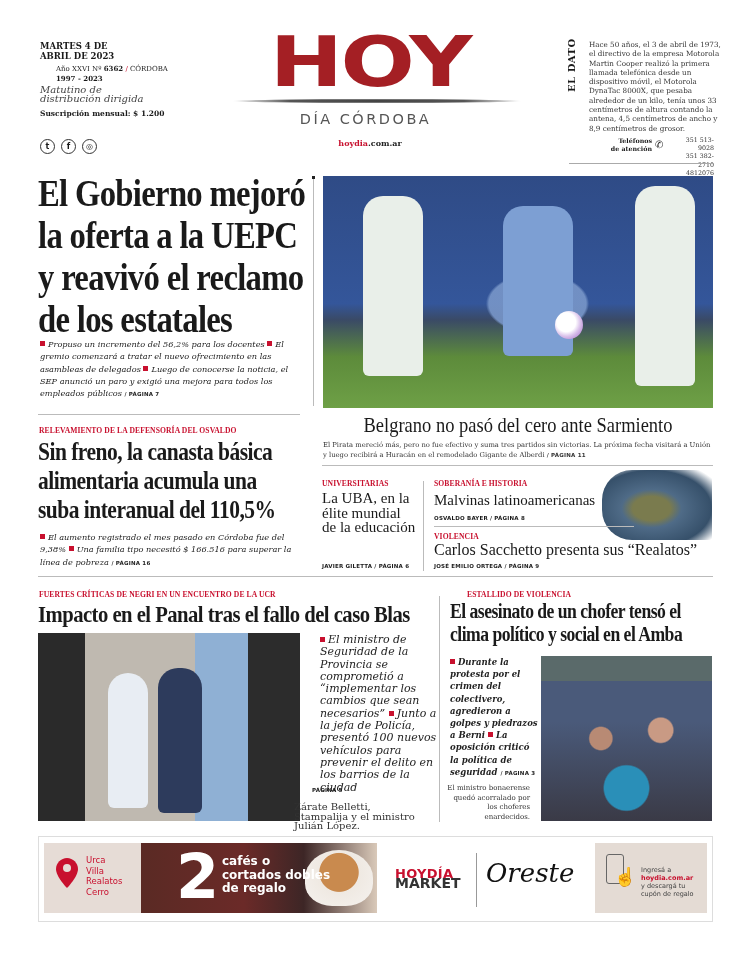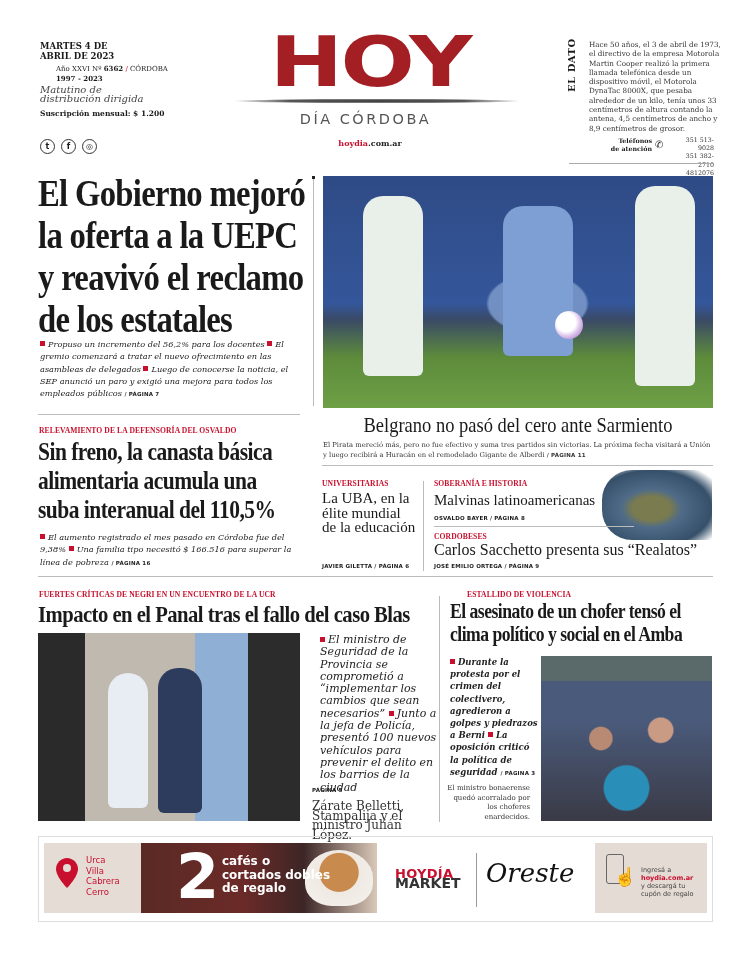--- a/index.html
+++ b/index.html
@@ -166,36 +166,36 @@
 <div class="abs kicker" style="left:322px; top:479px;">UNIVERSITARIAS</div>
 <div class="abs serif-light" style="left:322px; top:491px; width:95px; font-size:15px; line-height:14.5px;">La UBA, en la élite mundial de la educación</div>
 <div class="abs byline" style="left:322px; top:563px;">JAVIER GILETTA / PÁGINA 6</div>
 <div class="abs vrule" style="left:423px; top:481px; height:90px;"></div>
 
 <div class="abs map-img"></div>
 <div class="abs kicker" style="left:434px; top:479px;">SOBERANÍA E HISTORIA</div>
 <div class="abs serif-light" style="left:434px; top:492px; font-size:15px;">Malvinas latinoamericanas</div>
 <div class="abs byline" style="left:434px; top:515px;">OSVALDO BAYER / PÁGINA 8</div>
 <div class="abs hr" style="left:434px; top:526px; width:200px;"></div>
-<div class="abs kicker" style="left:434px; top:532px;">CORDOBESES</div>
+<div class="abs kicker" style="left:434px; top:532px;">VIOLENCIA</div>
 <div class="abs serif-light" style="left:434px; top:541px; font-size:16px; white-space:nowrap;">Carlos Sacchetto presenta sus “Realatos”</div>
 <div class="abs byline" style="left:434px; top:563px;">JOSÉ EMILIO ORTEGA / PÁGINA 9</div>
 
 <div class="abs kicker" style="left:39px; top:590px;">FUERTES CRÍTICAS DE NEGRI EN UN ENCUENTRO DE LA UCR</div>
 <div class="abs h2" style="left:38px; top:600px; width:460px; font-size:24px; white-space:nowrap;">Impacto en el Panal tras el fallo del caso Blas</div>
 <div class="abs photo photo-police">
   <div class="pl" style="left:70px; top:40px; width:40px; height:135px; background:#e8edf3;"></div>
   <div class="pl" style="left:120px; top:35px; width:44px; height:145px; background:#2d3b5c;"></div>
 </div>
 <div class="abs deck" style="left:320px; top:634px; width:128px; font-size:11px; line-height:12.3px; font-weight:normal;">
   <span class="sq"></span><span>El ministro de Seguridad de la Provincia se comprometió a “implementar los cambios que sean necesarios”</span>
   <span class="sq"></span><span>Junto a la jefa de Policía, presentó 100 nuevos vehículos para prevenir el delito en los barrios de la ciudad</span>
 </div>
 <div class="abs pg" style="left:312px; top:787px;">PÁGINA 5</div>
-<div class="abs" style="left:312px; top:802px; width:128px; font-size:12px; line-height:9.5px; color:#333;">Zárate Belletti, Stampalija y el ministro Julián López.</div>
+<div class="abs" style="left:294px; top:802px; width:128px; font-size:10px; line-height:9.5px; color:#333;">Zárate Belletti, Stampalija y el ministro Julián López.</div>
 <div class="abs vrule" style="left:439px; top:596px; height:226px;"></div>
 
 <div class="abs kicker" style="left:451px; top:590px;padding-left:16px;">ESTALLIDO DE VIOLENCIA</div>
 <div class="abs h2" style="left:450px; top:600px; width:310px; font-size:20.5px; line-height:23px;">El asesinato de un chofer tensó el clima político y social en el Amba</div>
 <div class="abs deck" style="left:450px; top:656px; width:88px; font-size:8.5px; line-height:12.2px; font-weight:bold;">
   <span class="sq"></span><span>Durante la protesta por el crimen del colectivero, agredieron a golpes y piedrazos a Berni</span>
   <span class="sq"></span><span>La oposición criticó la política de seguridad</span>
   <span class="pg">/ PÁGINA 3</span>
 </div>
 <div class="abs" style="left:442px; top:784px; width:88px; text-align:right; font-size:7px; line-height:9.5px; color:#333;">El ministro bonaerense quedó acorralado por los choferes enardecidos.</div>
@@ -203,21 +203,21 @@
 
 <div class="abs ad-frame"></div>
 <div class="abs ad-left"></div>
 <svg class="abs ad-pin" viewBox="0 0 22 30">
   <path d="M11 0C5 0 0 5 0 11c0 8 11 19 11 19s11-11 11-19C22 5 17 0 11 0z" fill="#c8102e"></path>
   <circle cx="11" cy="10" r="4" fill="#e6dcd6"></circle>
 </svg>
 <div class="abs ad-places">
   <div>Urca</div>
   <div>Villa</div>
-  <div>Cabrera</div>
+  <div>Realatos</div>
   <div>Cerro</div>
 </div>
 <div class="abs ad-cup"></div>
 <div class="abs ad-two">2</div>
 <div class="abs ad-cafes">
   <div>cafés o</div>
   <div>cortados dobles</div>
   <div>de regalo</div>
 </div>
 <div class="abs ad-hoydia">HOYDÍA</div>

